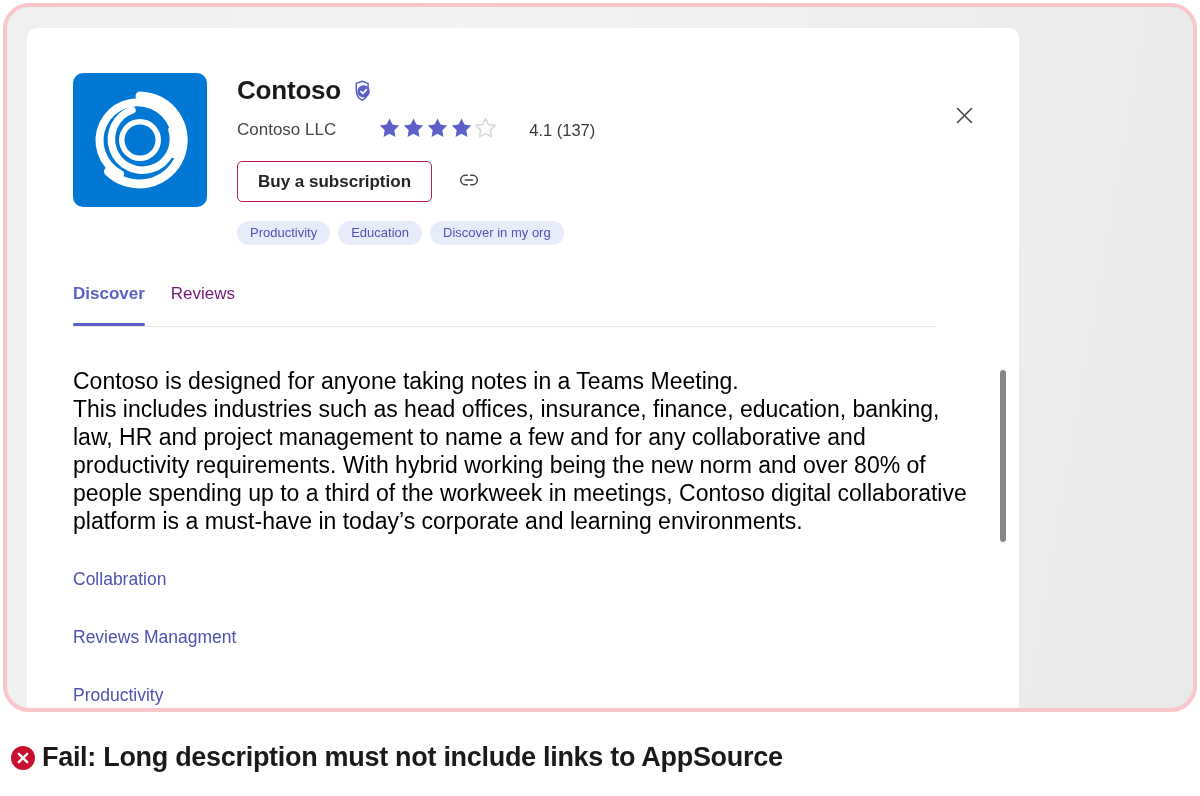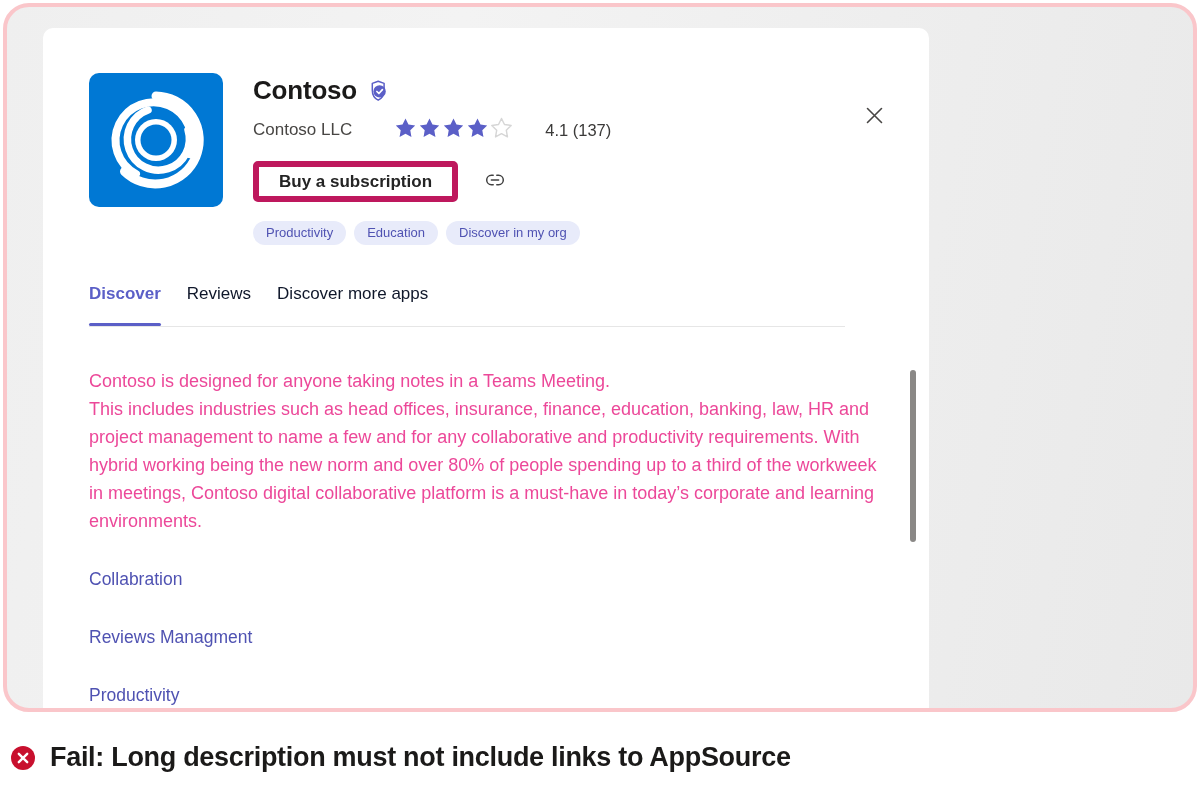--- a/index.html
+++ b/index.html
@@ -21,23 +21,23 @@
     height: 709px;
     border: 4px solid #fac6ca;
     border-radius: 26px;
     background: linear-gradient(100deg,#efefef 0%, #f3f3f3 35%, #e9e9e9 100%);
     overflow: hidden;
   }
 
   
   #card {
     position: absolute;
-    left: 36px;
+    left: 20px;
     top: 21px;
-    width: 886px;
+    width: 992px;
     height: 692px;
     background: #ffffff;
     border-radius: 10px 10px 0 0;
     overflow: hidden;
   }
 
   
   #header { position: relative; padding: 45px 0 0 0; }
 
   #app-icon {
@@ -90,21 +90,21 @@
     font-size: 17px;
     font-weight: bold;
     font-family: "Liberation Sans", sans-serif;
     cursor: pointer;
   }
   #buy-button {
     height: 41px;
     padding: 0 20px;
     background: #ffffff;
     color: #242424;
-    border: 6px solid #be185d;
+    border: 1px solid #be185d;
     border-radius: 5px;
     font-size: 17px;
     font-weight: bold;
     font-family: "Liberation Sans", sans-serif;
     cursor: pointer;
   }
   #copy-link-button {
     width: 34px; height: 34px;
     margin-left: 9px;
     display: flex; align-items: center; justify-content: center;
@@ -133,21 +133,21 @@
 
   
   #tabs {
     position: relative;
     margin: 39px 0 0 46px;
     padding-right: 46px;
   }
   #tablist { display: flex; gap: 26px; }
   .tab {
     font-size: 17px;
-    color: #0f172a;
+    color: #701a75;
     padding-bottom: 22px;
     position: relative;
     cursor: pointer;
     white-space: nowrap;
   }
   .tab.active { color: #5b5fc7; font-weight: bold; }
   .tab.active::after {
     content: "";
     position: absolute;
     left: 0; right: 0; bottom: 0;
@@ -158,23 +158,23 @@
   #tab-rule {
     height: 1px;
     background: #e6e6e6;
     margin-right: 38px;
   }
 
   
   #body-scroll { position: relative; padding: 0 46px; }
   #description {
     margin-top: 40px;
-    font-size: 18px;
+    font-size: 23px;
     line-height: 28px;
-    color: #ec4899;
+    color: #000000;
     max-width: 955px;
   }
   #desc-links { margin-top: 34px; }
   .desc-link {
     display: block;
     font-size: 17.5px;
     color: #4f52b2;
     margin-bottom: 37px;
     cursor: pointer;
     width: fit-content;
@@ -198,21 +198,21 @@
     background: #8a8886;
   }
 
   
   #fail-banner {
     position: absolute;
     left: 10px;
     top: 742px;
     display: flex;
     align-items: center;
-    gap: 14px;
+    gap: 6px;
   }
   #fail-icon { width: 26px; height: 26px; flex: 0 0 26px; }
   #fail-text {
     font-size: 27px;
     font-weight: bold;
     color: #1b1a19;
     letter-spacing: -0.3px;
   }
 </style>
 </head>
@@ -312,21 +312,20 @@
           <span class="pill">Discover in my org</span>
         </div>
 
       </div>
     </div>
 
     <div id="tabs">
       <div id="tablist">
         <div class="tab active">Discover</div>
         <div class="tab">Reviews</div>
-        <div class="tab">Discover more apps</div>
       </div>
       <div id="tab-rule"></div>
     </div>
 
     <div id="body-scroll">
 
       <div id="scrollbar-track">
         <div id="scrollbar-thumb"></div>
       </div>
 

